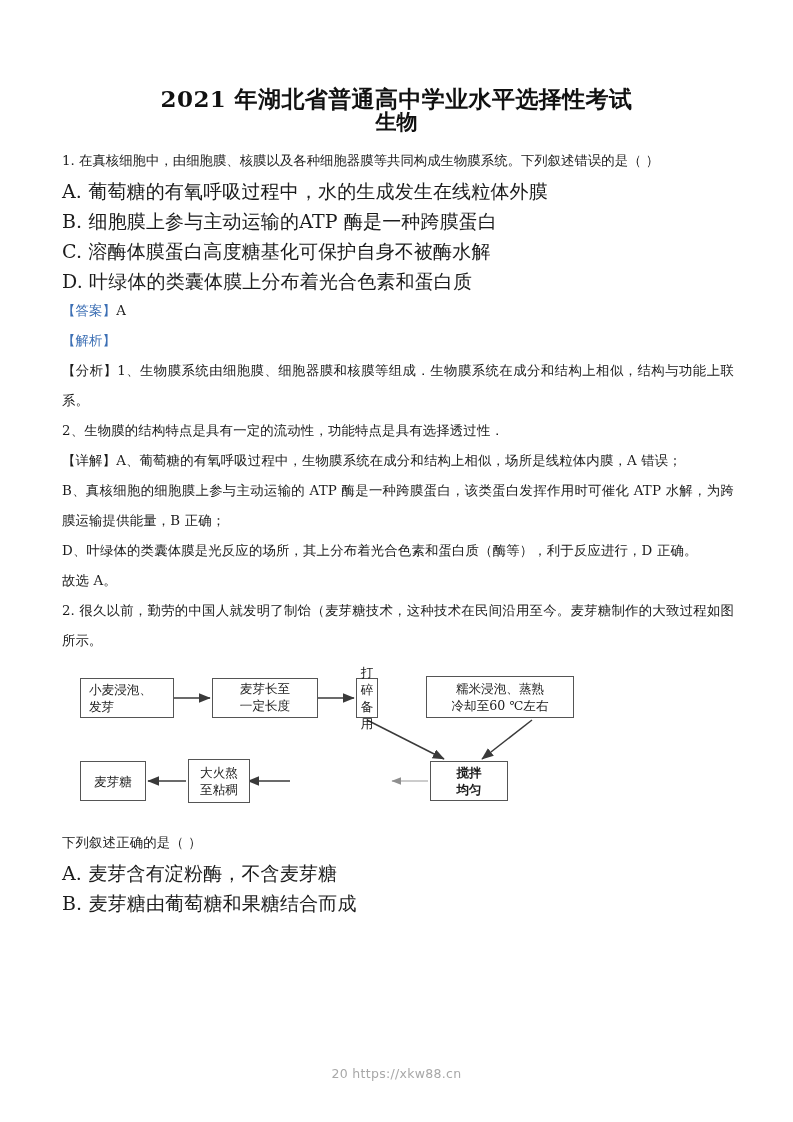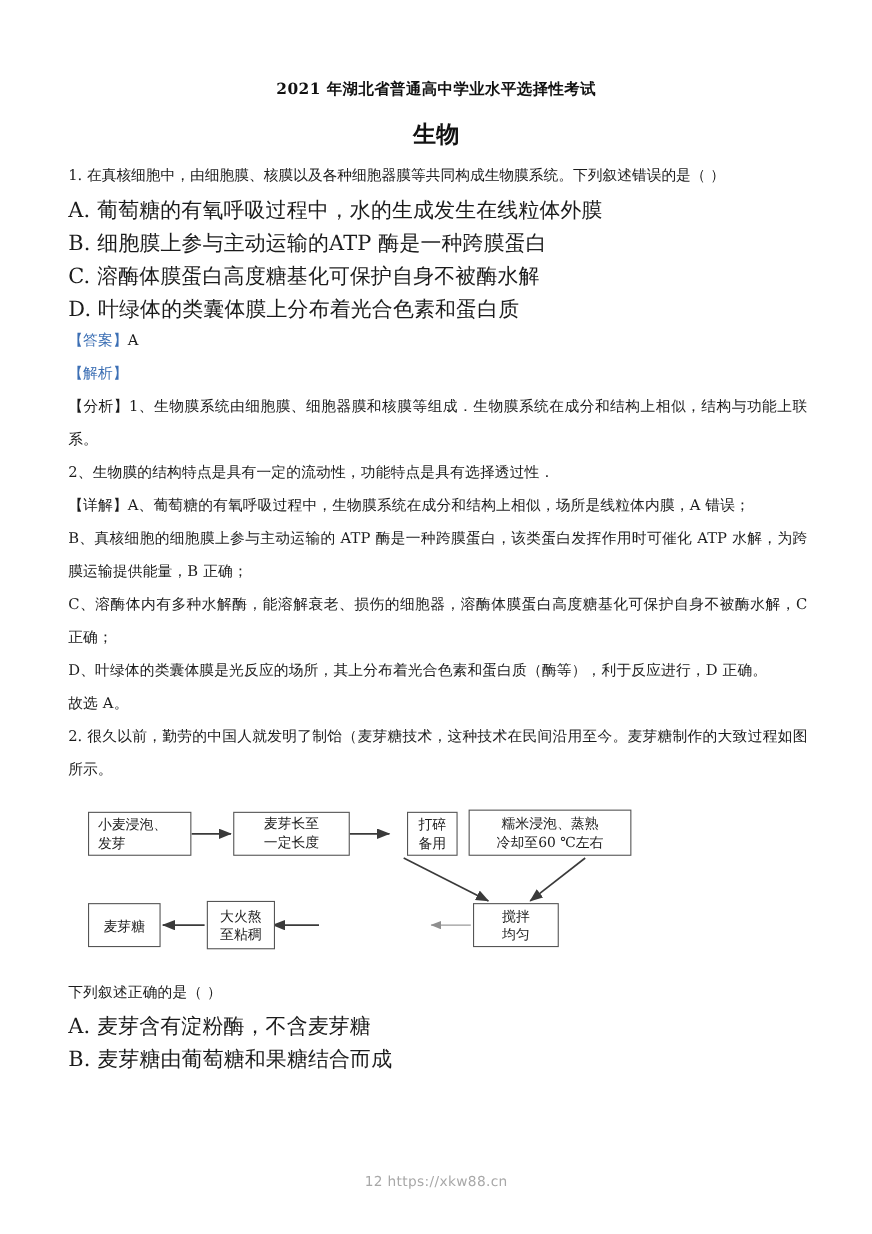--- a/index.html
+++ b/index.html
@@ -17,24 +17,24 @@
   }
   .page {
     position: absolute;
     inset: 0;
     padding: 0;
   }
 
   
   .doc-title {
     text-align: center;
-    font-size: 14px;
+    font-size: 23px;
     font-weight: bold;
     letter-spacing: 0.4px;
-    margin: 4px;
+    margin: 16px;
     position: absolute;
     top: 68px;
     left: 0;
     right: 0;
     color: #111;
   }
   .doc-subtitle {
     text-align: center;
     font-size: 21px;
     font-weight: bold;
@@ -145,21 +145,20 @@
       <p class="opt">D. 叶绿体的类囊体膜上分布着光合色素和蛋白质</p>
 
       <p class="para"><span class="blue">【答案】</span><span>A</span></p>
 
       <p class="para"><span class="blue">【解析】</span></p>
 
       <p class="para">【分析】1、生物膜系统由细胞膜、细胞器膜和核膜等组成．生物膜系统在成分和结构上相似，结构与功能上联系。</p>
       <p class="para">2、生物膜的结构特点是具有一定的流动性，功能特点是具有选择透过性．</p>
       <p class="para">【详解】A、葡萄糖的有氧呼吸过程中，生物膜系统在成分和结构上相似，场所是线粒体内膜，A 错误；</p>
       <p class="para">B、真核细胞的细胞膜上参与主动运输的 ATP 酶是一种跨膜蛋白，该类蛋白发挥作用时可催化 ATP 水解，为跨膜运输提供能量，B 正确；</p>
-      <p class="para">C、溶酶体内有多种水解酶，能溶解衰老、损伤的细胞器，溶酶体膜蛋白高度糖基化可保护自身不被酶水解，C 正确；</p>
       <p class="para">D、叶绿体的类囊体膜是光反应的场所，其上分布着光合色素和蛋白质（酶等），利于反应进行，D 正确。</p>
       <p class="para">故选 A。</p>
     </div>
 
     <div>
       <p class="q-stem">2. 很久以前，勤劳的中国人就发明了制饴（麦芽糖技术，这种技术在民间沿用至今。麦芽糖制作的大致过程如图所示。</p>
 
       <div class="flow">
         <svg viewBox="0 0 672 160">
           <defs>
@@ -183,33 +182,33 @@
 
           <line x1="228" y1="117" x2="186" y2="117" stroke="#3a3a3a" stroke-width="1.5" marker-end="url(#ah)"></line>
 
           <line x1="124" y1="117" x2="86" y2="117" stroke="#3a3a3a" stroke-width="1.5" marker-end="url(#ah)"></line>
         </svg>
 
         <div class="fbox" style="left:18px; top:14px; width:94px; height:40px; white-space:pre-line; justify-content:flex-start; text-align:left; padding-left:8px;">小麦浸泡、
 发芽</div>
         <div class="fbox" style="left:150px; top:14px; width:106px; height:40px; white-space:pre-line;font-family:Liberation Serif, serif;">麦芽长至
 一定长度</div>
-        <div class="fbox" style="left:308px; top:14px; width:46px; height:40px; white-space:pre-line;">打碎
+        <div class="fbox" style="left:294px; top:14px; width:22px; height:40px; white-space:pre-line;">打碎
 备用</div>
         <div class="fbox" style="left:364px; top:12px; width:148px; height:42px; white-space:pre-line;">糯米浸泡、蒸熟
 冷却至60 ℃左右</div>
-        <div class="fbox" style="left:368px; top:97px; width:78px; height:40px; white-space:pre-line;">搅拌
+        <div class="fbox" style="left:368px; top:97px; width:78px; height:40px; white-space:pre-line;font-weight:bold;">搅拌
 均匀</div>
         <div class="fbox" style="left:126px; top:95px; width:62px; height:44px; white-space:pre-line;">大火熬
 至粘稠</div>
         <div class="fbox" style="left:18px; top:97px; width:66px; height:40px;">麦芽糖</div>
       </div>
 
       <p class="para">下列叙述正确的是（      ）</p>
       <p class="opt">A. 麦芽含有淀粉酶，不含麦芽糖</p>
       <p class="opt">B. 麦芽糖由葡萄糖和果糖结合而成</p>
     </div>
 
   </div>
 
-  <div class="footer">12 https://xkw88.cn</div>
+  <div class="footer">20 https://xkw88.cn</div>
 
 </div>
 
 </body></html>

